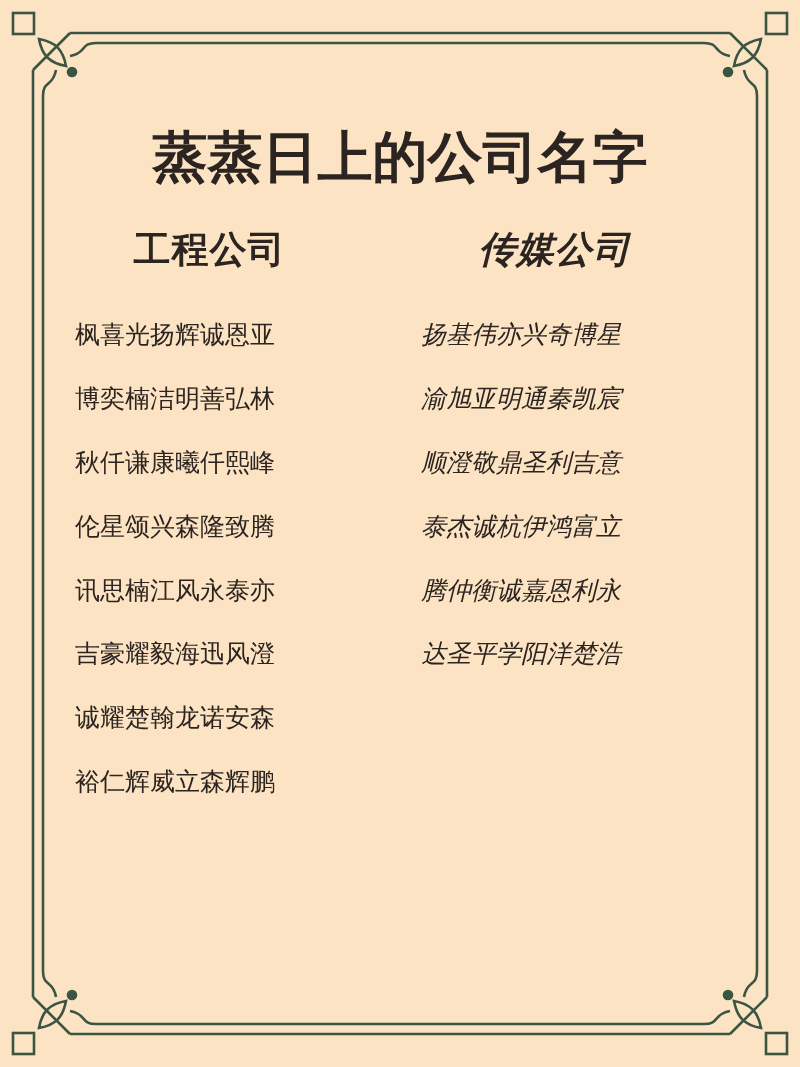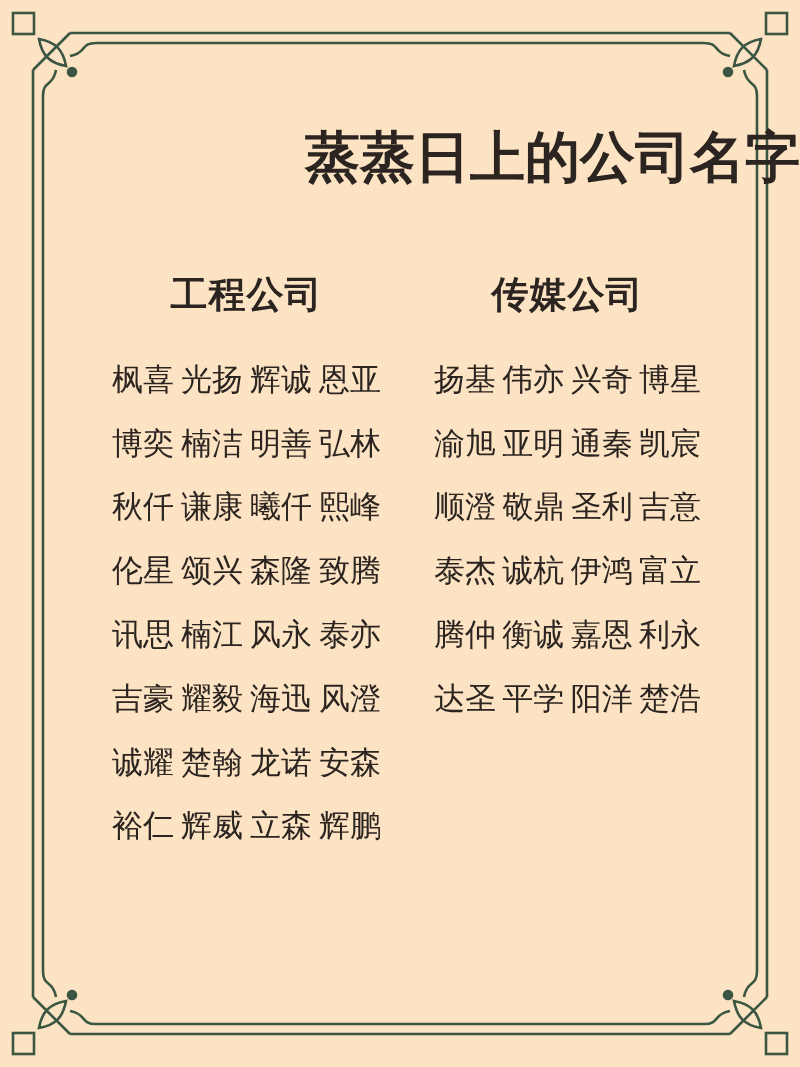--- a/index.html
+++ b/index.html
@@ -6,42 +6,43 @@
   body{width:800px;height:1067px;overflow:hidden;}
   .poster{
     position:relative;width:800px;height:1067px;
     background:#fce3c3;
     color:#2b2420;
     font-family:"DejaVu Serif","Liberation Serif",serif;
   }
   .frame{position:absolute;left:0;top:0;width:800px;height:1067px;pointer-events:none;}
   .content{position:relative;padding-top:127px;}
   .title{
-    text-align:right;
+    text-align:center;
     font-size:55px;line-height:60px;font-weight:bold;
     letter-spacing:0px;
   }
   .columns{
     display:flex;
-    margin-top:87px;
-    padding-left:112px;
+    margin-top:42px;
+    padding-left:75px;
+    gap:24px;
   }
   .column{display:flex;flex-direction:column;}
   .column.eng{width:269px;margin-right:53px;}
-  .column.media{width:267px;}
+  .column.media{width:267px;font-style:italic;}
   .col-header{
     text-align:center;
     font-size:37px;line-height:40px;height:40px;font-weight:bold;
     letter-spacing:1px;
   }
   .names{margin-top:34px;}
   .row{
-    display:flex;justify-content:space-between;align-items:center;
+    display:flex;justify-content:flex-start;align-items:center;
     height:63.8px;
-    font-size:31px;
+    font-size:25px;
   }
   .nm{white-space:nowrap;}
 </style>
 </head>
 <body>
 
 <div class="poster">
 
   <svg class="frame" viewBox="0 0 800 1067" xmlns="http://www.w3.org/2000/svg">
     <g stroke="#3a5642" stroke-width="2.6" fill="none">

